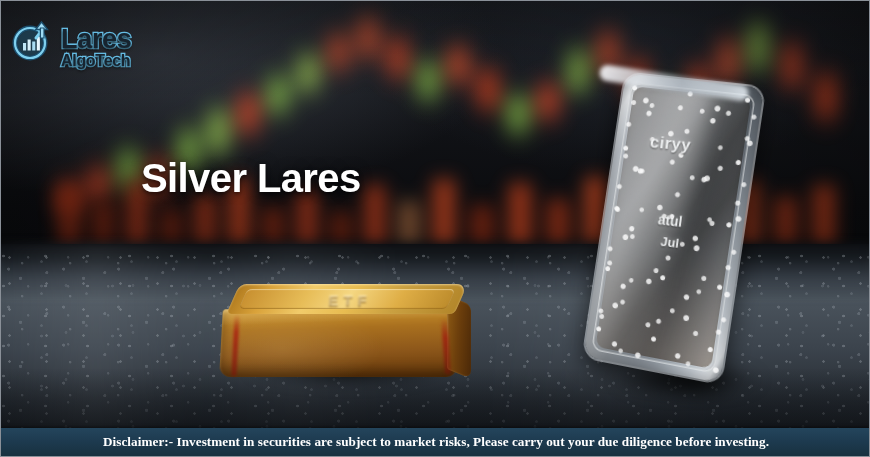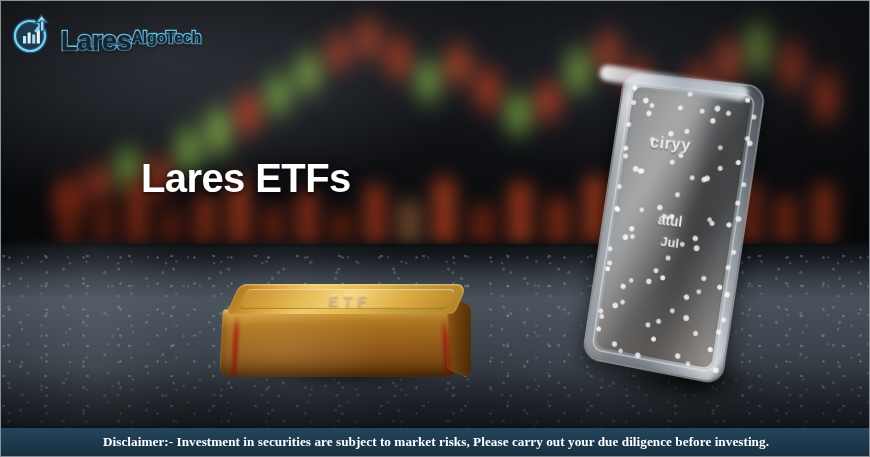--- a/index.html
+++ b/index.html
@@ -329,21 +329,21 @@
     z-index: 6;
   }
   .logo-mark {
     width: 46px;
     height: 46px;
     flex: 0 0 46px;
     position: relative;
   }
   .logo-text {
     display: flex;
-    flex-direction: row;
+    flex-direction: column;
     line-height: .92;
     padding-top: 1px;
     margin-top: 17px;
   }
   .logo-line {
     font-weight: 800;
     letter-spacing: -.3px;
     color: #17242f;
     -webkit-text-stroke: 2.6px #68c0e8;
     paint-order: stroke fill;
@@ -558,20 +558,20 @@
         <path d="M29.4 12 h3.6 v10 h-3.6 z" fill="#9fdcf4" stroke="#1c4f6e" stroke-width="1.2"></path>
       </svg>
     </span>
     <span class="logo-text">
       <span class="logo-line logo-line1">Lares</span>
       <span class="logo-line logo-line2">AlgoTech</span>
     </span>
   </div>
 
   <div class="headline">
-    <div class="headline-l2">Lares ETFs</div>
+    <div class="headline-l2">Silver Lares</div>
   </div>
 
   <div class="disclaimer">
     <span class="disclaimer-text">Disclaimer:- Investment in securities are subject to market risks, Please carry out your due diligence before investing.</span>
   </div>
 
 </div>
 
 </body></html>

